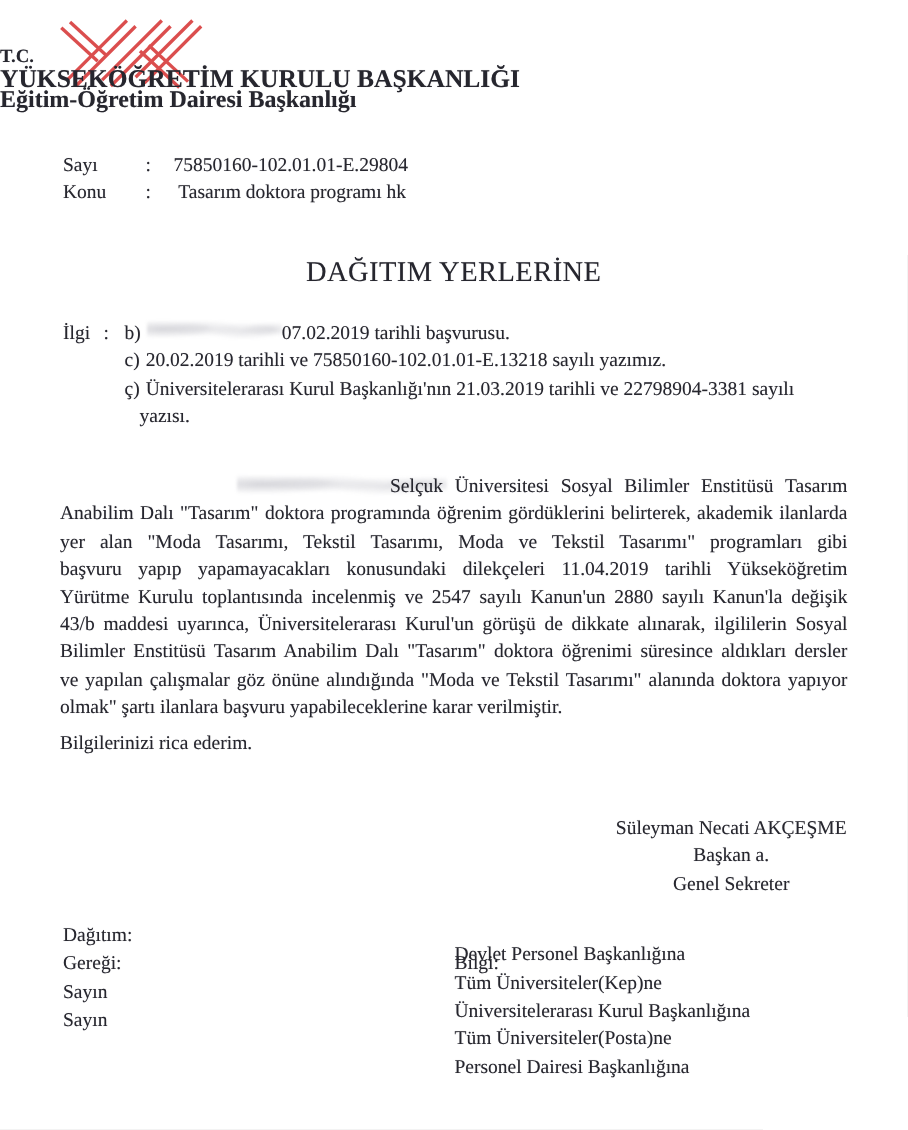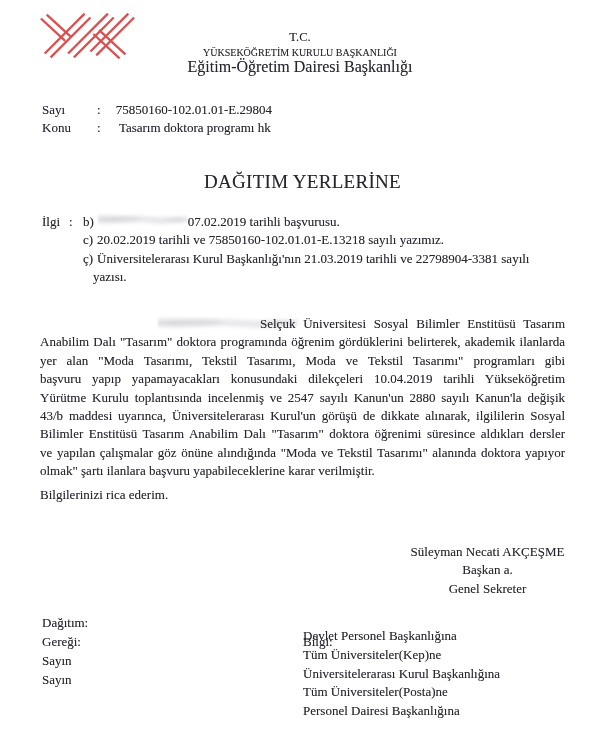--- a/index.html
+++ b/index.html
@@ -12,23 +12,23 @@
     color:#26262e;
     font-size:13px;
     overflow:hidden;
     text-shadow:0 0 0.5px rgba(38,38,46,0.35);
   }
 
   
   .logo { position:absolute; left:36px; top:8px; width:102px; height:54px; }
 
   
-  .letterhead { position:absolute; left:0; top:30px; width:600px; text-align:center; }
+  .letterhead { position:absolute; left:0; top:30px; width:600px; text-align:left;font-weight:bold; }
   .lh-tc   { font-size:12.5px; line-height:15px; }
-  .lh-org  { font-size:10px; line-height:15px; }
+  .lh-org  { font-size:17px; line-height:15px; }
   .lh-dept { font-size:16px;   line-height:14px; }
 
   
   .meta { position:absolute; left:42px; top:101px; }
   .meta-row { height:18.4px; line-height:18.4px; white-space:nowrap; }
   .mlabel { display:inline-block; width:55px; }
   .mvalue { margin-left:15px; }
 
   
   .doc-title { position:absolute; left:0; top:171px; width:605px; text-align:center;
@@ -134,21 +134,21 @@
     </div>
   </div>
 
   <div class="para">
     <div class="pline first">
       <span class="smudge-para smudge"></span>
       <span class="first-text">Selçuk Üniversitesi Sosyal Bilimler Enstitüsü Tasarım</span>
     </div>
     <div class="pline j">Anabilim Dalı "Tasarım" doktora programında öğrenim gördüklerini belirterek, akademik ilanlarda</div>
     <div class="pline j">yer alan "Moda Tasarımı, Tekstil Tasarımı, Moda ve Tekstil Tasarımı" programları gibi</div>
-    <div class="pline j">başvuru yapıp yapamayacakları konusundaki dilekçeleri 10.04.2019 tarihli Yükseköğretim</div>
+    <div class="pline j">başvuru yapıp yapamayacakları konusundaki dilekçeleri 11.04.2019 tarihli Yükseköğretim</div>
     <div class="pline j">Yürütme Kurulu toplantısında incelenmiş ve 2547 sayılı Kanun'un 2880 sayılı Kanun'la değişik</div>
     <div class="pline j">43/b maddesi uyarınca, Üniversitelerarası Kurul'un görüşü de dikkate alınarak, ilgililerin Sosyal</div>
     <div class="pline j">Bilimler Enstitüsü Tasarım Anabilim Dalı "Tasarım" doktora öğrenimi süresince aldıkları dersler</div>
     <div class="pline j">ve yapılan çalışmalar göz önüne alındığında "Moda ve Tekstil Tasarımı" alanında doktora yapıyor</div>
     <div class="pline last">olmak" şartı ilanlara başvuru yapabileceklerine karar verilmiştir.</div>
   </div>
 
   <div class="closing">Bilgilerinizi rica ederim.</div>
 
   <div class="signature">

